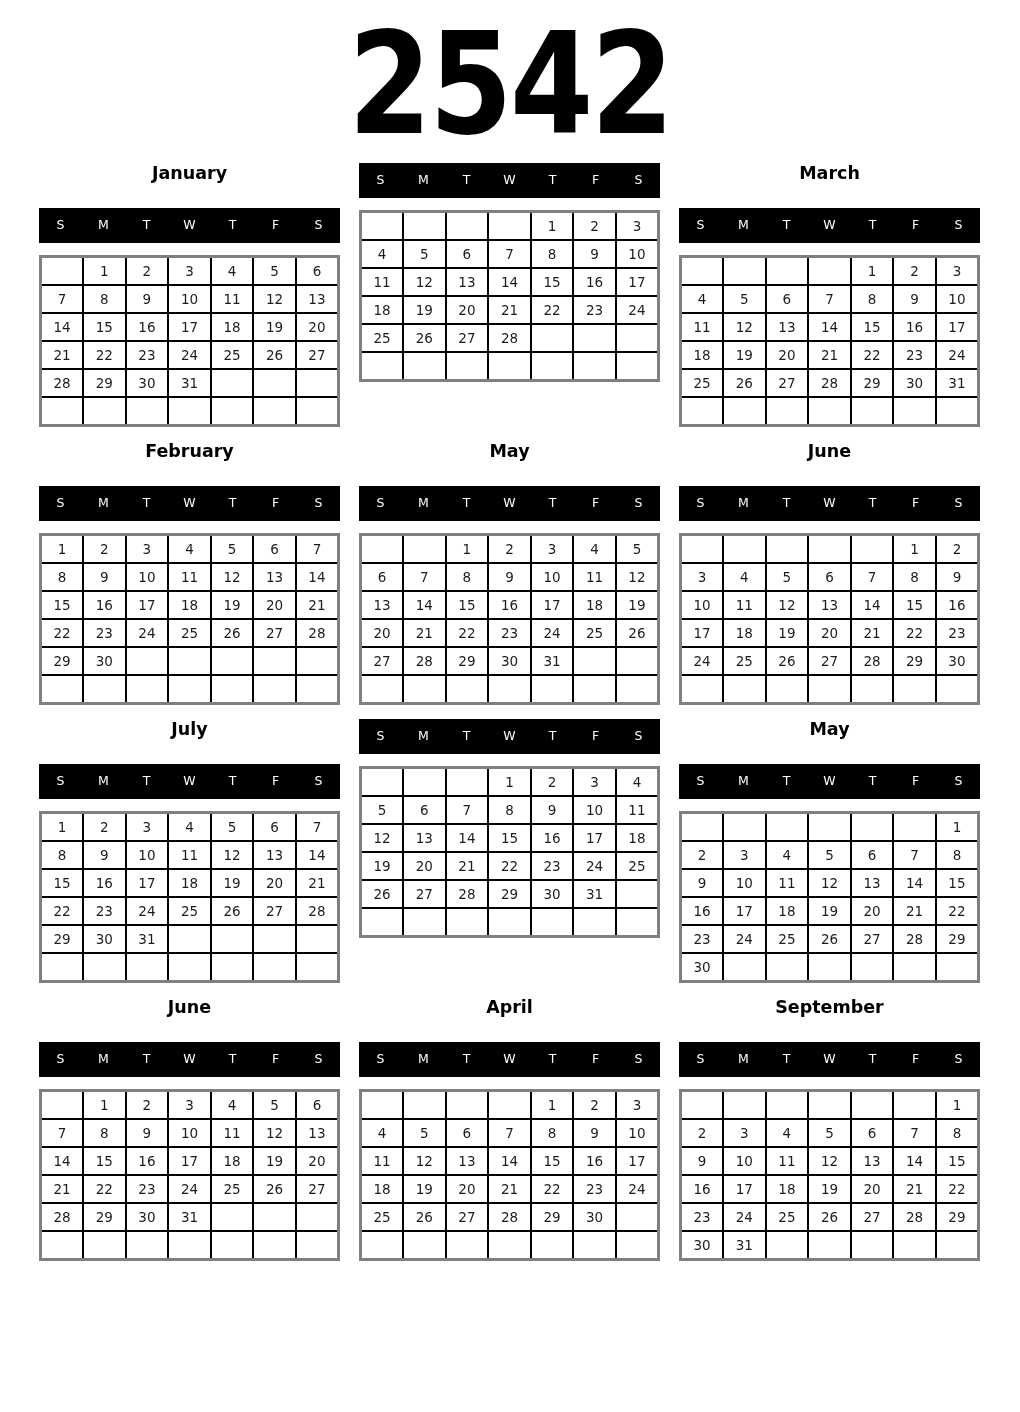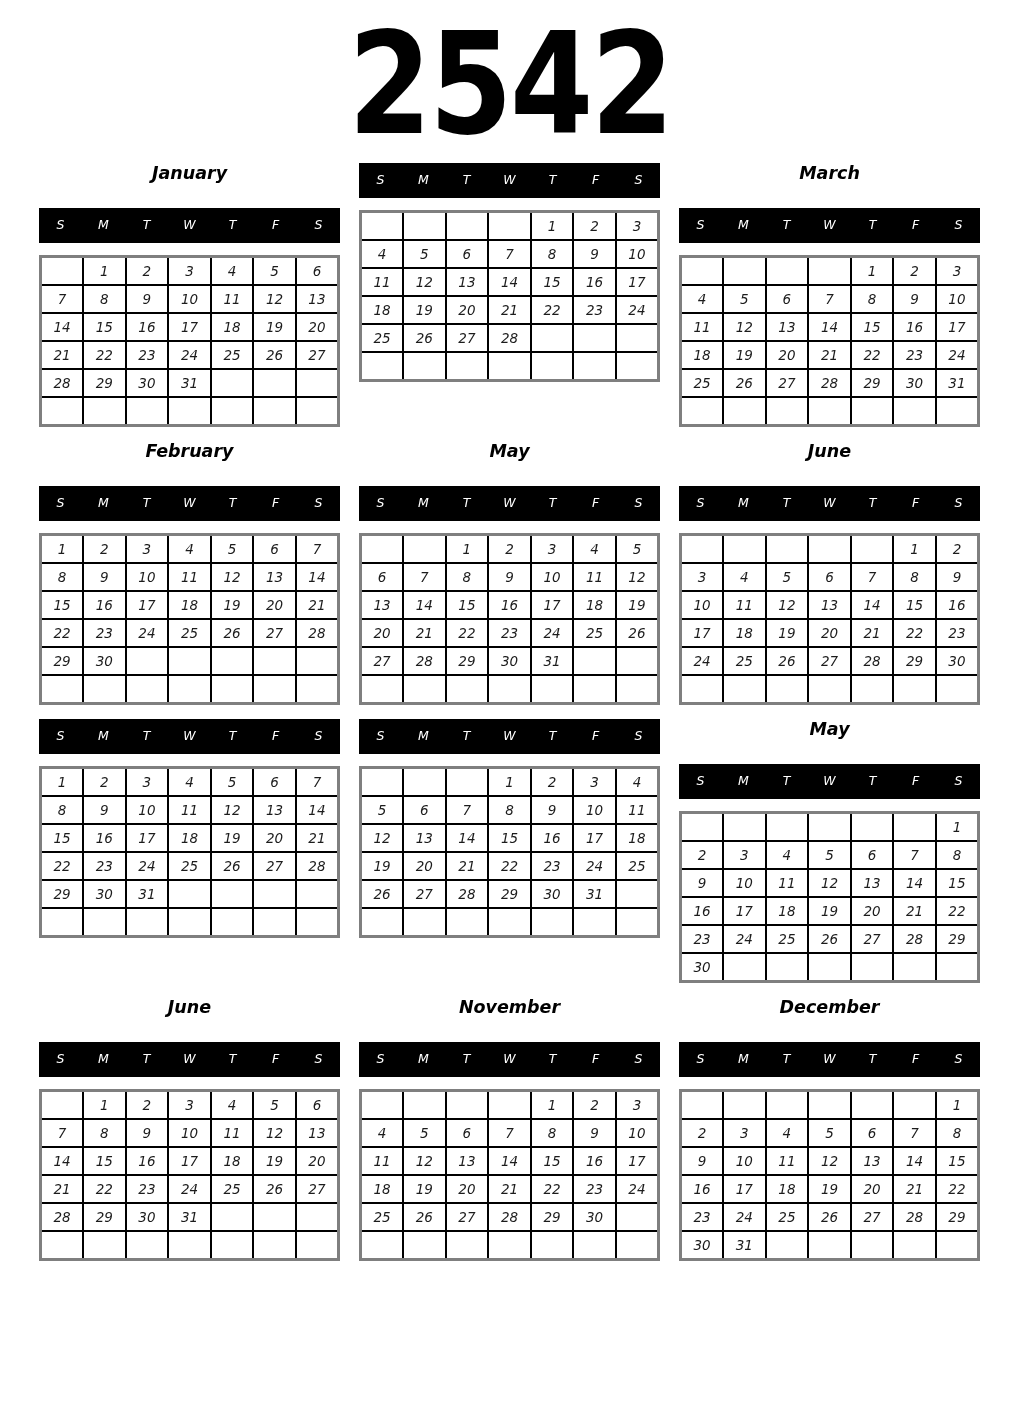--- a/index.html
+++ b/index.html
@@ -37,21 +37,20 @@
   .months-grid {
     display: flex;
     flex-wrap: wrap;
     column-gap: 19px;
     row-gap: 14px;
     padding: 0 39px;
     box-sizing: border-box;
   }
   .month {
     width: 301px;
-    font-style: italic;
   }
   .month-name {
     text-align: center;
     font-size: 17.5px;
     font-weight: 700;
     line-height: 21px;
     height: 21px;
     margin-bottom: 24px;
   }
   .weekday-bar {
@@ -511,20 +510,21 @@
               <td></td>
               <td></td>
               <td></td>
               <td></td>
             </tr>
           </tbody>
     </table>
   </div>
 
   <div class="month">
+    <div class="month-name">July</div>
     <div class="weekday-bar">
           <span>S</span>
           <span>M</span>
           <span>T</span>
           <span>W</span>
           <span>T</span>
           <span>F</span>
           <span>S</span>
         </div>
     <table class="month-grid">
@@ -793,92 +793,92 @@
               <td></td>
               <td></td>
               <td></td>
               <td></td>
             </tr>
           </tbody>
     </table>
   </div>
 
   <div class="month">
-    <div class="month-name">November</div>
-    <div class="weekday-bar">
-          <span>S</span>
-          <span>M</span>
-          <span>T</span>
-          <span>W</span>
-          <span>T</span>
-          <span>F</span>
-          <span>S</span>
-        </div>
-    <table class="month-grid">
-      <tbody>
-            <tr>
-              <td></td>
-              <td></td>
-              <td></td>
-              <td></td>
-              <td>1</td>
-              <td>2</td>
-              <td>3</td>
-            </tr>
-            <tr>
-              <td>4</td>
-              <td>5</td>
-              <td>6</td>
-              <td>7</td>
-              <td>8</td>
-              <td>9</td>
-              <td>10</td>
-            </tr>
-            <tr>
-              <td>11</td>
-              <td>12</td>
-              <td>13</td>
-              <td>14</td>
-              <td>15</td>
-              <td>16</td>
-              <td>17</td>
-            </tr>
-            <tr>
-              <td>18</td>
-              <td>19</td>
-              <td>20</td>
-              <td>21</td>
-              <td>22</td>
-              <td>23</td>
-              <td>24</td>
-            </tr>
-            <tr>
-              <td>25</td>
-              <td>26</td>
-              <td>27</td>
-              <td>28</td>
-              <td>29</td>
-              <td>30</td>
-              <td></td>
-            </tr>
-            <tr>
-              <td></td>
-              <td></td>
-              <td></td>
-              <td></td>
-              <td></td>
-              <td></td>
-              <td></td>
-            </tr>
-          </tbody>
-    </table>
-  </div>
-
-  <div class="month">
-    <div class="month-name">December</div>
+    <div class="month-name">April</div>
+    <div class="weekday-bar">
+          <span>S</span>
+          <span>M</span>
+          <span>T</span>
+          <span>W</span>
+          <span>T</span>
+          <span>F</span>
+          <span>S</span>
+        </div>
+    <table class="month-grid">
+      <tbody>
+            <tr>
+              <td></td>
+              <td></td>
+              <td></td>
+              <td></td>
+              <td>1</td>
+              <td>2</td>
+              <td>3</td>
+            </tr>
+            <tr>
+              <td>4</td>
+              <td>5</td>
+              <td>6</td>
+              <td>7</td>
+              <td>8</td>
+              <td>9</td>
+              <td>10</td>
+            </tr>
+            <tr>
+              <td>11</td>
+              <td>12</td>
+              <td>13</td>
+              <td>14</td>
+              <td>15</td>
+              <td>16</td>
+              <td>17</td>
+            </tr>
+            <tr>
+              <td>18</td>
+              <td>19</td>
+              <td>20</td>
+              <td>21</td>
+              <td>22</td>
+              <td>23</td>
+              <td>24</td>
+            </tr>
+            <tr>
+              <td>25</td>
+              <td>26</td>
+              <td>27</td>
+              <td>28</td>
+              <td>29</td>
+              <td>30</td>
+              <td></td>
+            </tr>
+            <tr>
+              <td></td>
+              <td></td>
+              <td></td>
+              <td></td>
+              <td></td>
+              <td></td>
+              <td></td>
+            </tr>
+          </tbody>
+    </table>
+  </div>
+
+  <div class="month">
+    <div class="month-name">September</div>
     <div class="weekday-bar">
           <span>S</span>
           <span>M</span>
           <span>T</span>
           <span>W</span>
           <span>T</span>
           <span>F</span>
           <span>S</span>
         </div>
     <table class="month-grid">

